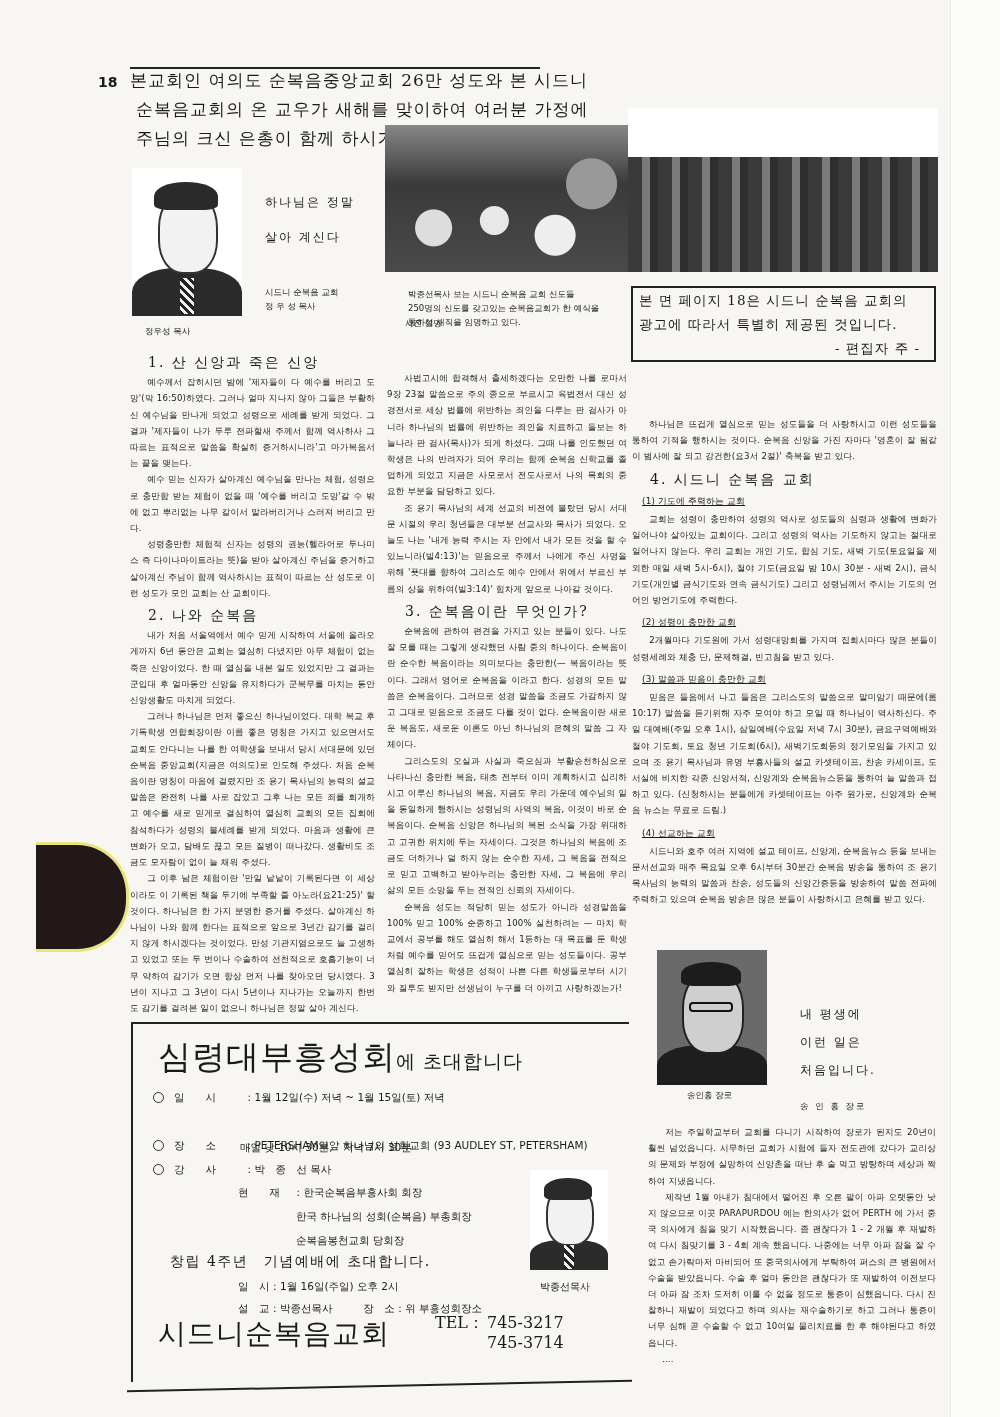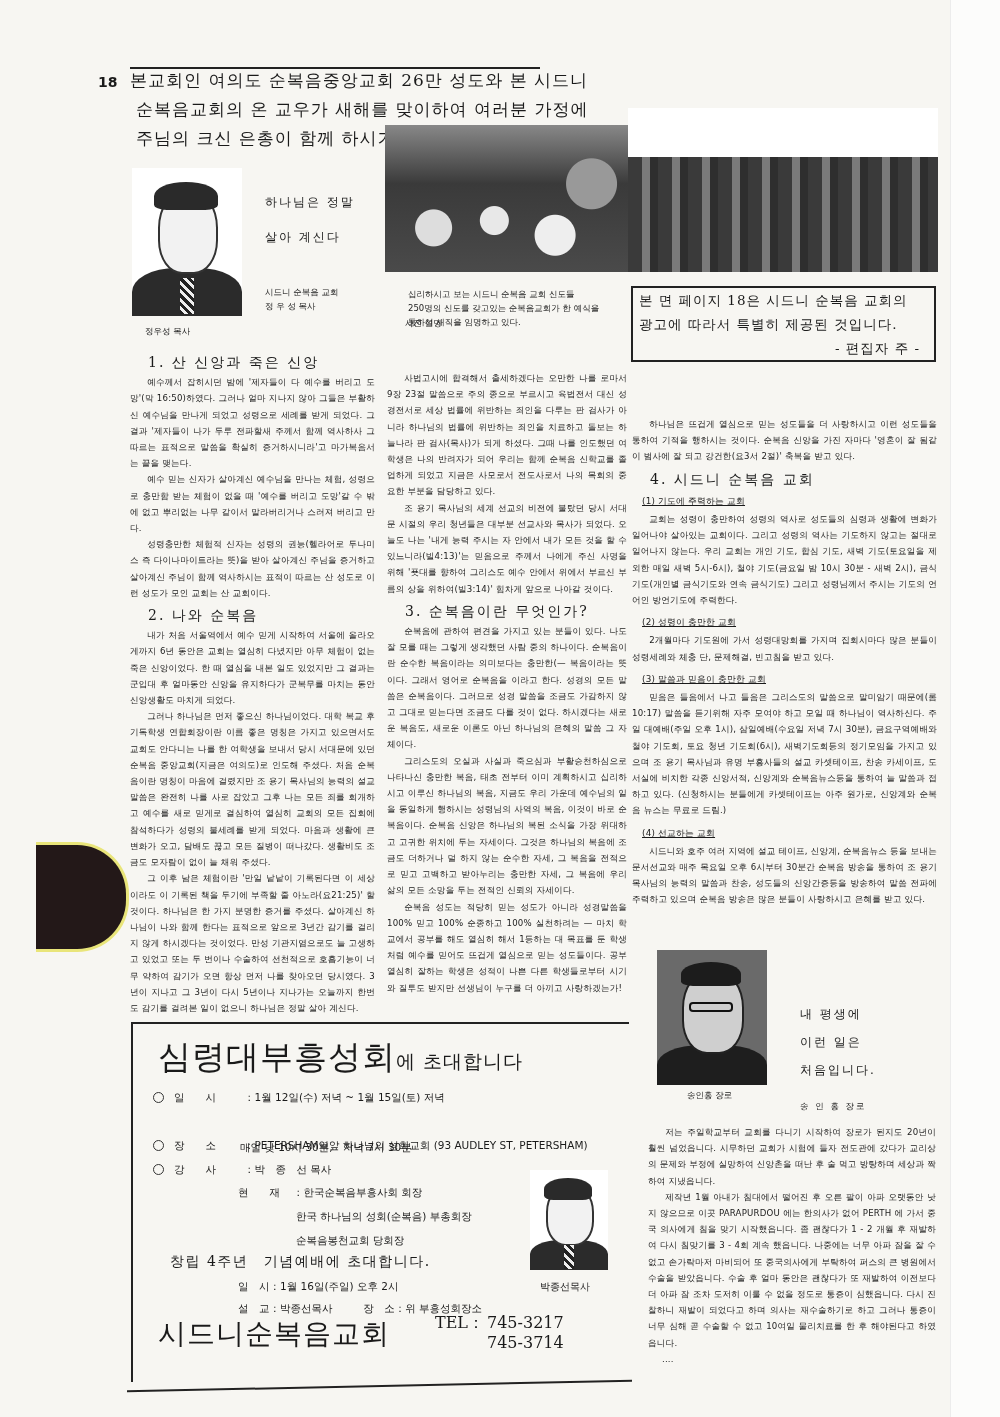--- a/index.html
+++ b/index.html
@@ -75,21 +75,21 @@
   </div>
 
   <div class="photo" style="left:375px;top:125px;width:243px;height:147px;">
       <div class="tex"></div>
     </div>
   <div class="photo photo2" style="left:618px;top:108px;width:310px;height:164px;">
     <div class="tex" style="background:linear-gradient(180deg,#fff 0 30%,transparent 30%),repeating-linear-gradient(90deg,#3a3a3a 0 14px,#7a7a7a 14px 22px,#2e2e2e 22px 30px);"></div>
   </div>
   <div class="abs caption" style="left:395px;top:270px;margin-top:48px;">사진 설명</div>
   <div class="abs caption" style="left:398px;top:287px;line-height:14px;">
-    <div>십리하시고 보는 시드니 순복음 교회 신도들</div>
+    <div>박종선목사 보는 시드니 순복음 교회 신도들</div>
     <div>250명의 신도를 갖고있는 순복음교회가 한 예식을</div>
     <div>통하여 새직을 임명하고 있다.</div>
   </div>
 
   <div class="abs box-note">
     <div>본 면 페이지 18은 시드니 순복음 교회의</div>
     <div>광고에 따라서 특별히 제공된 것입니다.</div>
     <div style="text-align:right;padding-right:8px;">- 편집자 주 -</div>
   </div>
 
@@ -101,21 +101,21 @@
     <div class="sec-title">2. 나와 순복음</div>
     <p class="para">내가 처음 서울역에서 예수 믿게 시작하여 서울에 올라오게까지 6년 동안은 교회는 열심히 다녔지만 아무 체험이 없는 죽은 신앙이었다. 한 때 열심을 내본 일도 있었지만 그 결과는 군입대 후 얼마동안 신앙을 유지하다가 군복무를 마치는 동안 신앙생활도 마치게 되었다.</p>
     <p class="para">그러나 하나님은 먼저 좋으신 하나님이었다. 대학 복교 후 기독학생 연합회장이란 이름 좋은 명칭은 가지고 있으면서도 교회도 안다니는 나를 한 여학생을 보내서 당시 서대문에 있던 순복음 중앙교회(지금은 여의도)로 인도해 주셨다. 처음 순복음이란 명칭이 마음에 걸렸지만 조 용기 목사님의 능력의 설교 말씀은 완전히 나를 사로 잡았고 그후 나는 모든 죄를 회개하고 예수를 새로 믿게로 결심하여 열심히 교회의 모든 집회에 참석하다가 성령의 불세례를 받게 되었다. 마음과 생활에 큰 변화가 오고, 담배도 끊고 모든 질병이 떠나갔다. 생활비도 조금도 모자람이 없이 늘 채워 주셨다.</p>
     <p class="para">그 이후 남은 체험이란 '만일 낱낱이 기록된다면 이 세상이라도 이 기록된 책을 두기에 부족할 줄 아노라(요21:25)' 할 것이다. 하나님은 한 가지 분명한 증거를 주셨다. 살아계신 하나님이 나와 함께 한다는 표적으로 앞으로 3년간 감기를 걸리지 않게 하시겠다는 것이었다. 만성 기관지염으로도 늘 고생하고 있었고 또는 두 번이나 수술하여 선천적으로 호흡기능이 너무 약하여 감기가 오면 항상 먼저 나를 찾아오던 당시였다. 3년이 지나고 그 3년이 다시 5년이나 지나가는 오늘까지 한번도 감기를 걸려본 일이 없으니 하나님은 정말 살아 계신다.</p>
   </div>
 
   <div class="col smalltxt" style="left:377px;top:370px;width:240px;">
     <p class="para">사법고시에 합격해서 출세하겠다는 오만한 나를 로마서 9장 23절 말씀으로 주의 종으로 부르시고 육법전서 대신 성경전서로 세상 법률에 위반하는 죄인을 다루는 판 검사가 아니라 하나님의 법률에 위반하는 죄인을 치료하고 돌보는 하늘나라 판 검사(목사)가 되게 하셨다. 그때 나를 인도했던 여학생은 나의 반려자가 되어 우리는 함께 순복음 신학교를 졸업하게 되었고 지금은 사모로서 전도사로서 나의 목회의 중요한 부분을 담당하고 있다.</p>
     <p class="para">조 용기 목사님의 세계 선교의 비전에 불탔던 당시 서대문 시절의 우리 청년들은 대부분 선교사와 목사가 되었다. 오늘도 나는 '내게 능력 주시는 자 안에서 내가 모든 것을 할 수 있느니라(빌4:13)'는 믿음으로 주께서 나에게 주신 사명을 위해 '푯대를 향하여 그리스도 예수 안에서 위에서 부르신 부름의 상을 위하여(빌3:14)' 힘차게 앞으로 나아갈 것이다.</p>
     <div class="sec-title">3. 순복음이란 무엇인가?</div>
-    <p class="para">순복음에 관하여 편견을 가지고 있는 분들이 있다. 나도 잘 모를 때는 그렇게 생각했던 사람 중의 하나이다. 순복음이란 순수한 복음이라는 의미보다는 충만한(— 복음이라는 뜻이다. 그래서 영어로 순복음을 이라고 한다. 성경의 모든 말씀은 순복음이다. 그러므로 성경 말씀을 조금도 가감하지 않고 그대로 믿는다면 조금도 다를 것이 없다. 하시겠다는 새로운 복음도, 새로운 이론도 아닌 하나님의 은혜의 말씀 그 자체이다.</p>
+    <p class="para">순복음에 관하여 편견을 가지고 있는 분들이 있다. 나도 잘 모를 때는 그렇게 생각했던 사람 중의 하나이다. 순복음이란 순수한 복음이라는 의미보다는 충만한(— 복음이라는 뜻이다. 그래서 영어로 순복음을 이라고 한다. 성경의 모든 말씀은 순복음이다. 그러므로 성경 말씀을 조금도 가감하지 않고 그대로 믿음으로 조금도 다를 것이 없다. 순복음이란 새로운 복음도, 새로운 이론도 아닌 하나님의 은혜의 말씀 그 자체이다.</p>
     <p class="para">그리스도의 오실과 사실과 죽으심과 부활승천하심으로 나타나신 충만한 복음, 태초 전부터 이미 계획하시고 십리하시고 이루신 하나님의 복음, 지금도 우리 가운데 예수님의 일을 동일하게 행하시는 성령님의 사역의 복음, 이것이 바로 순복음이다. 순복음 신앙은 하나님의 복된 소식을 가장 위대하고 고귀한 위치에 두는 자세이다. 그것은 하나님의 복음에 조금도 더하거나 덜 하지 않는 순수한 자세, 그 복음을 전적으로 믿고 고백하고 받아누리는 충만한 자세, 그 복음에 우리 삶의 모든 소망을 두는 전적인 신뢰의 자세이다.</p>
     <p class="para">순복음 성도는 적당히 믿는 성도가 아니라 성경말씀을 100% 믿고 100% 순종하고 100% 실천하려는 — 마치 학교에서 공부를 해도 열심히 해서 1등하는 대 목표를 둔 학생처럼 예수를 믿어도 뜨겁게 열심으로 믿는 성도들이다. 공부 열심히 잘하는 학생은 성적이 나쁜 다른 학생들로부터 시기와 질투도 받지만 선생님이 누구를 더 아끼고 사랑하겠는가!</p>
   </div>
 
   <div class="col smalltxt" style="left:622px;top:372px;width:305px;margin-top:44px;">
     <p class="para">하나님은 뜨겁게 열심으로 믿는 성도들을 더 사랑하시고 이런 성도들을 통하여 기적을 행하시는 것이다. 순복음 신앙을 가진 자마다 '영혼이 잘 됨같이 범사에 잘 되고 강건한(요3서 2절)' 축복을 받고 있다.</p>
     <div class="sec-title">4. 시드니 순복음 교회</div>
     <div class="sub-title">(1) 기도에 주력하는 교회</div>
     <p class="para">교회는 성령이 충만하여 성령의 역사로 성도들의 심령과 생활에 변화가 일어나야 살아있는 교회이다. 그리고 성령의 역사는 기도하지 않고는 절대로 일어나지 않는다. 우리 교회는 개인 기도, 합심 기도, 새벽 기도(토요일을 제외한 매일 새벽 5시-6시), 철야 기도(금요일 밤 10시 30분 - 새벽 2시), 금식기도(개인별 금식기도와 연속 금식기도) 그리고 성령님께서 주시는 기도의 언어인 방언기도에 주력한다.</p>
     <div class="sub-title">(2) 성령이 충만한 교회</div>

